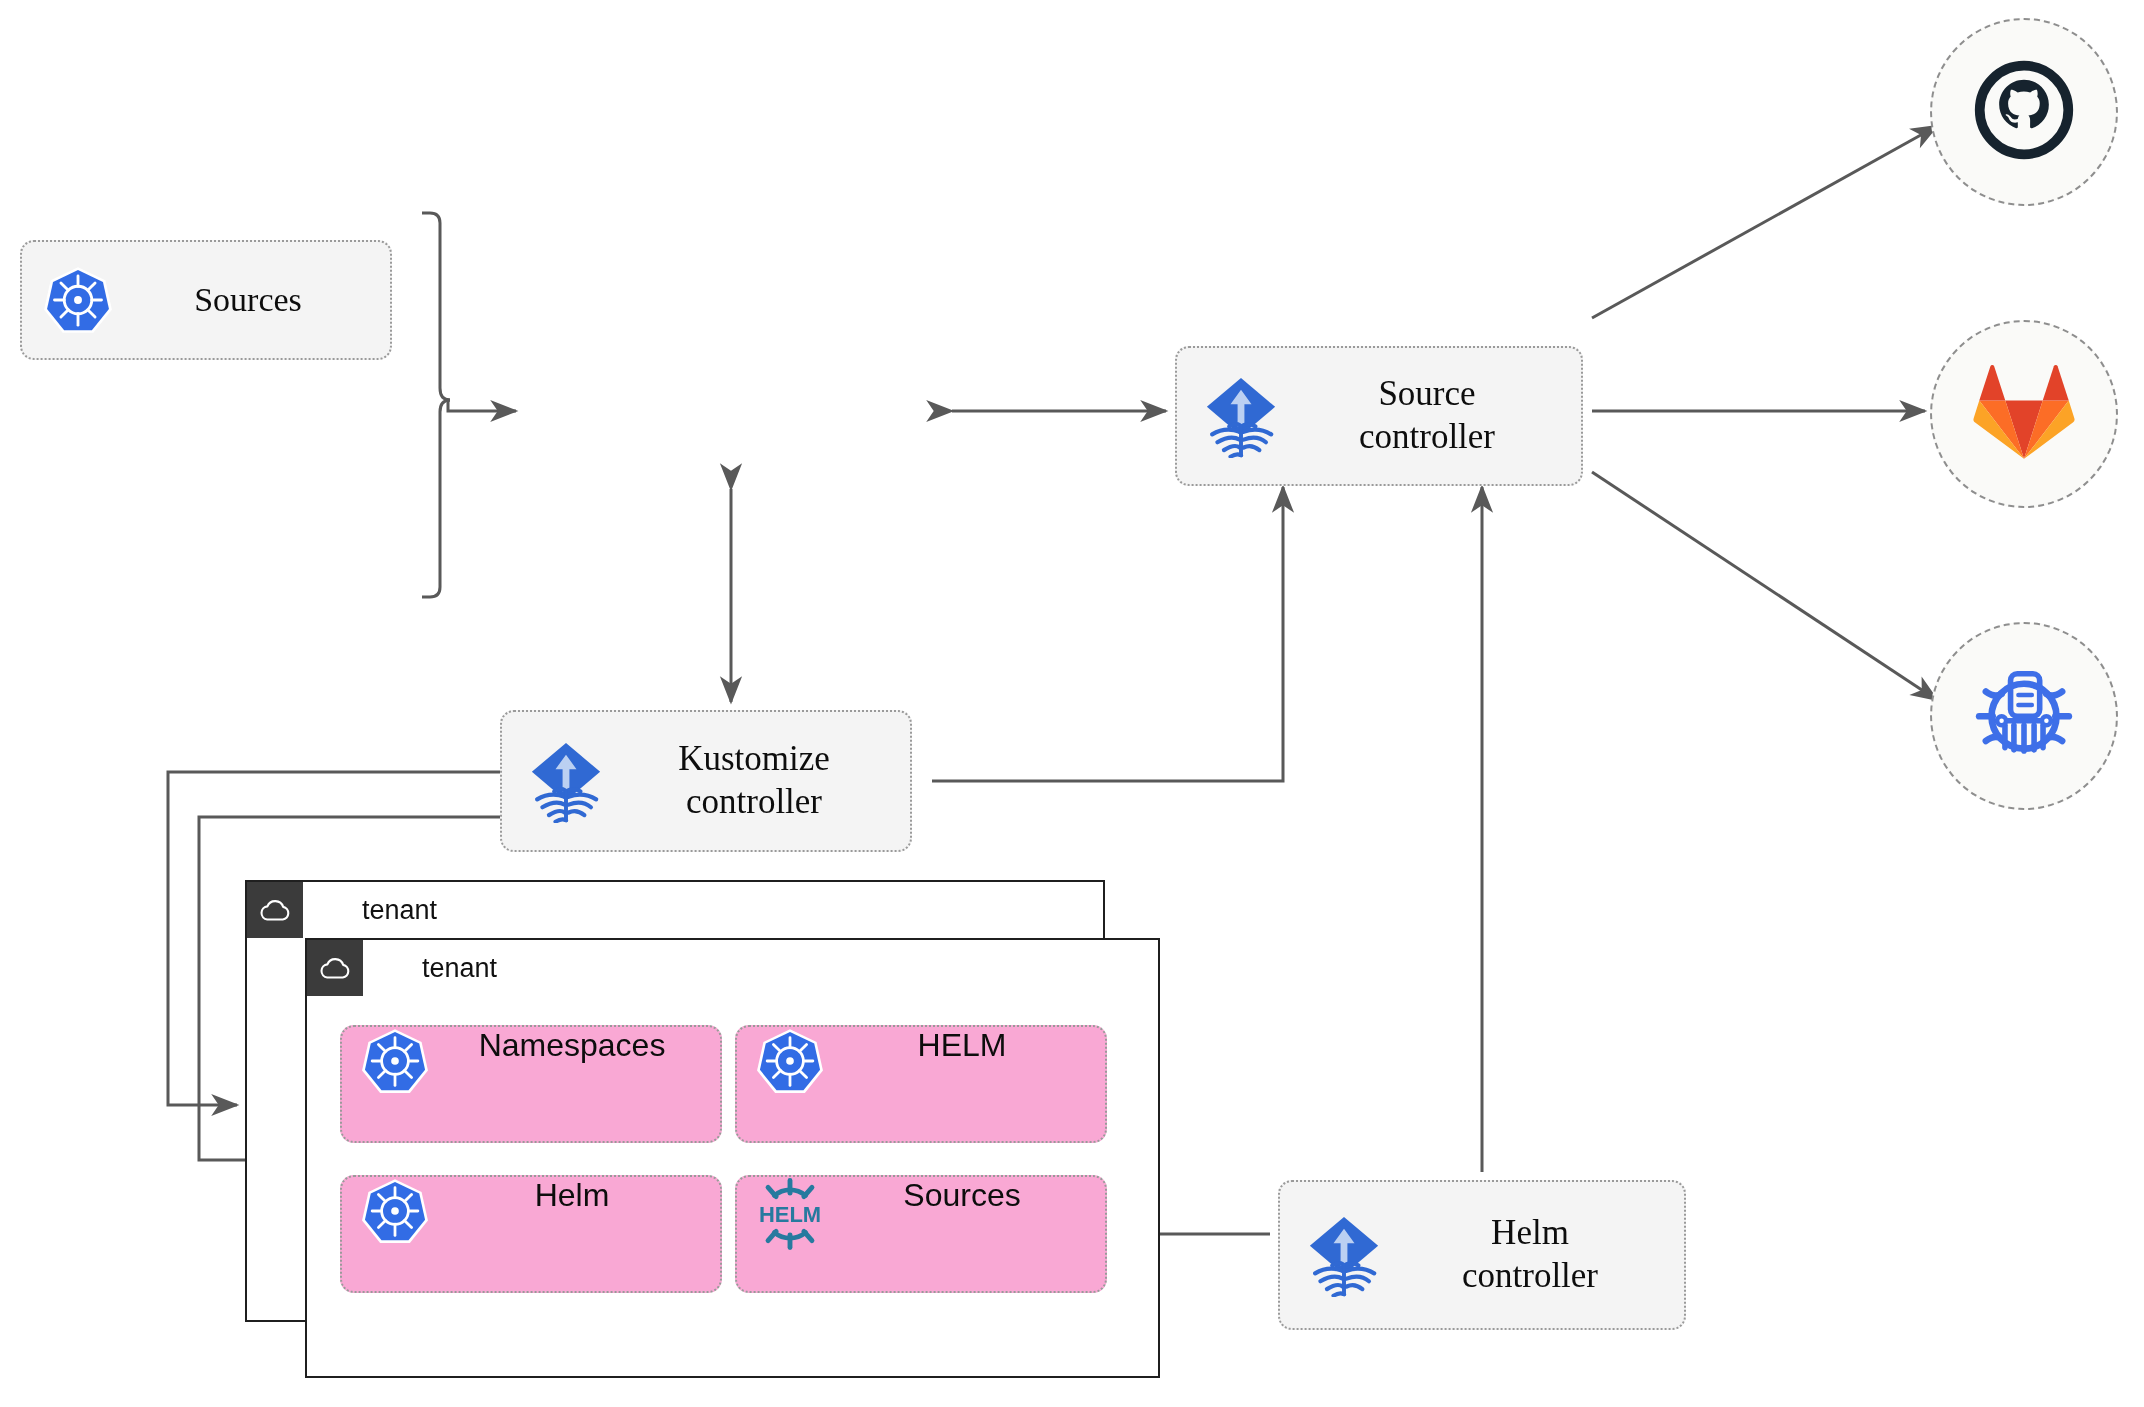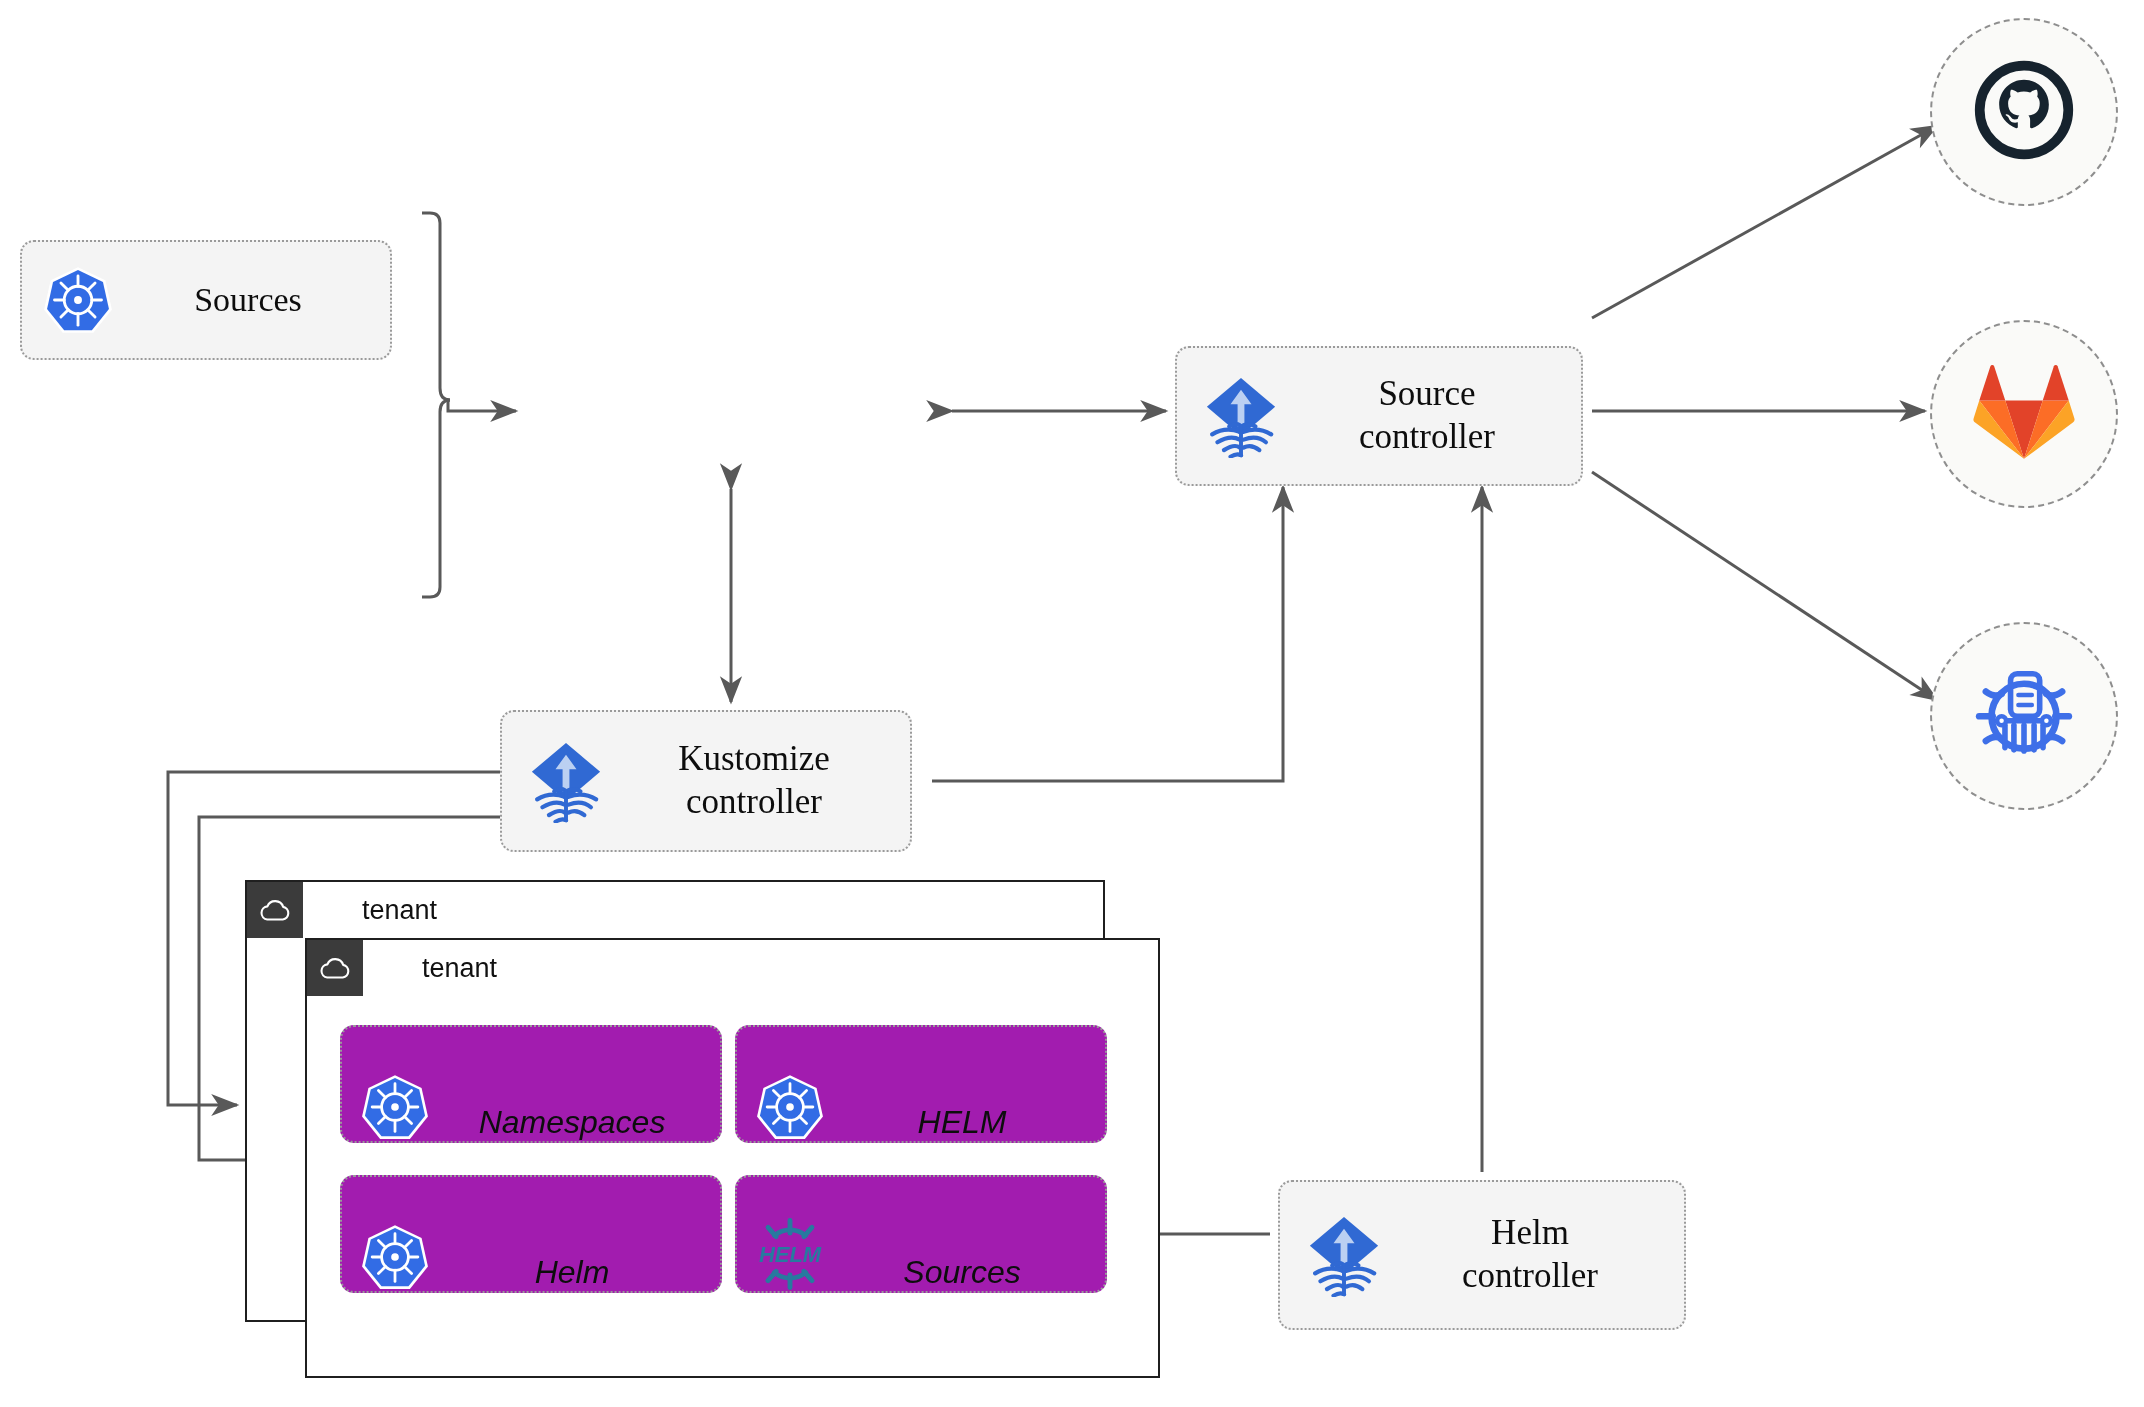--- a/index.html
+++ b/index.html
@@ -62,28 +62,27 @@
   .n-kubeapi  .lbl { font-size: 36px; }
   .n-srcctl   .lbl, .n-kusctl .lbl, .n-helmctl .lbl { font-size: 35px; }
 
   .n-sources  .ic, .n-kustomiz .ic { width: 84px; }
   .n-kubeapi  .ic { width: 86px; }
   .n-srcctl   .ic, .n-kusctl .ic, .n-helmctl .ic { width: 96px; }
 
   
   .res {
     position: absolute;
-    background: #a21caf;
+    background: #f9a8d4;
     border: 2px dotted #9a9a9a;
     border-radius: 14px;
     display: flex;
-    align-items: flex-end;
+    align-items: flex-start;
     box-sizing: border-box;
     padding: 0 12px;
-    font-style: italic;
   }
   .res .ic { flex: 0 0 auto; width: 82px; display:flex; align-items:center; justify-content:center; }
   .res .lbl { flex: 1 1 auto; text-align:center; font-size: 32px; color:#0d0d0d; }
 
   .r-ns   { left:340px; top:1025px; width:382px; height:118px; }
   .r-rbac { left:735px; top:1025px; width:372px; height:118px; }
   .r-crd  { left:340px; top:1175px; width:382px; height:118px; }
   .r-rel  { left:735px; top:1175px; width:372px; height:118px; }
 
   

